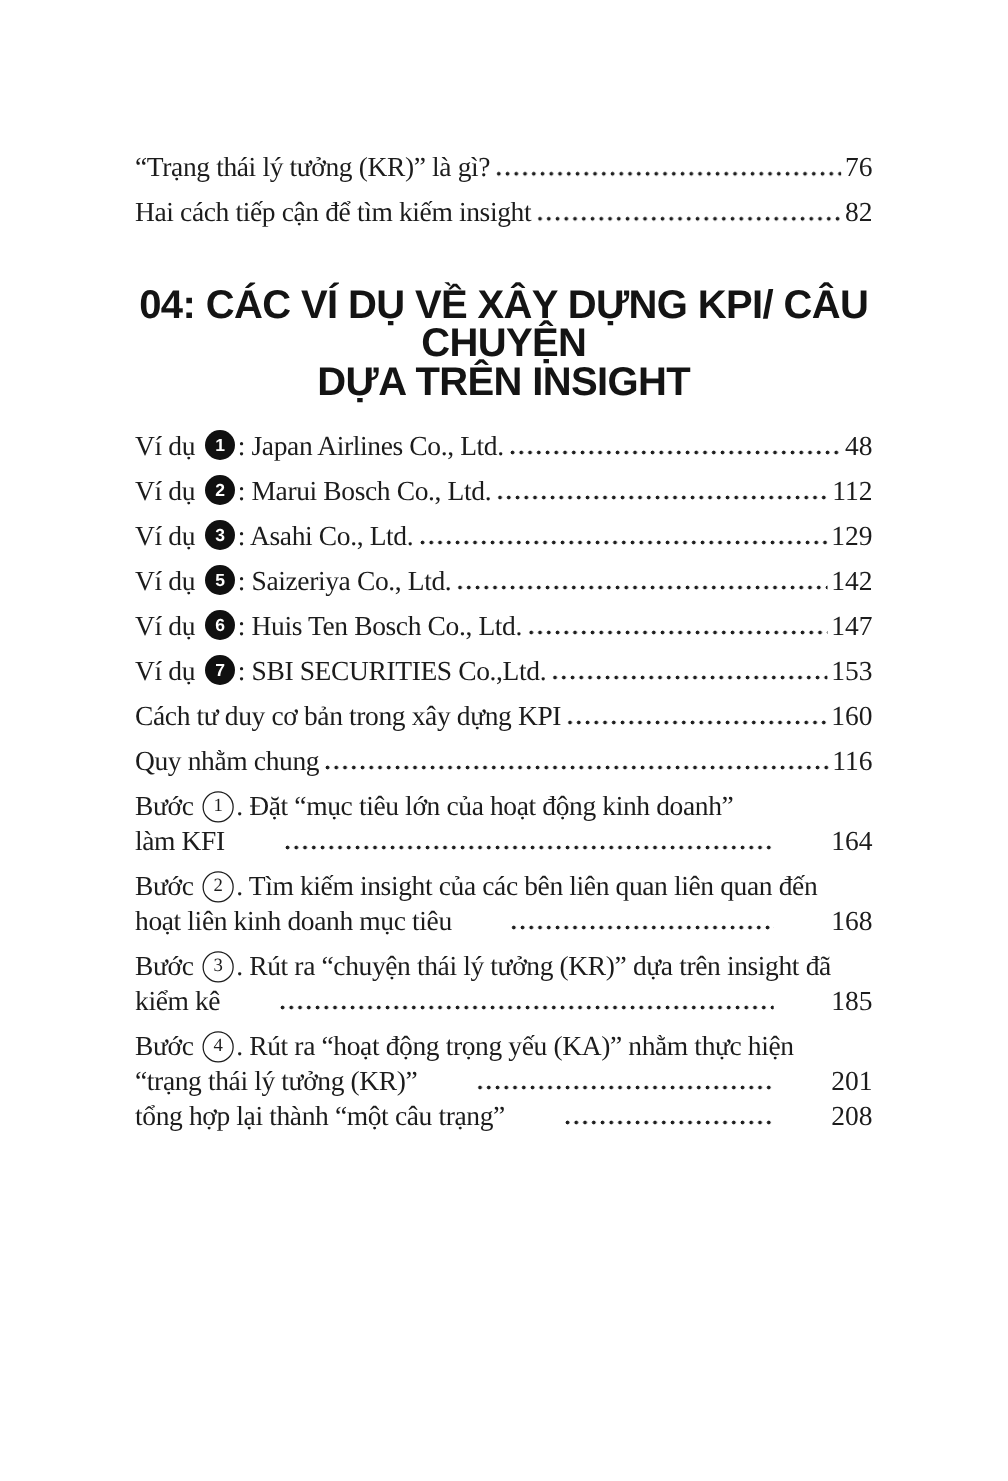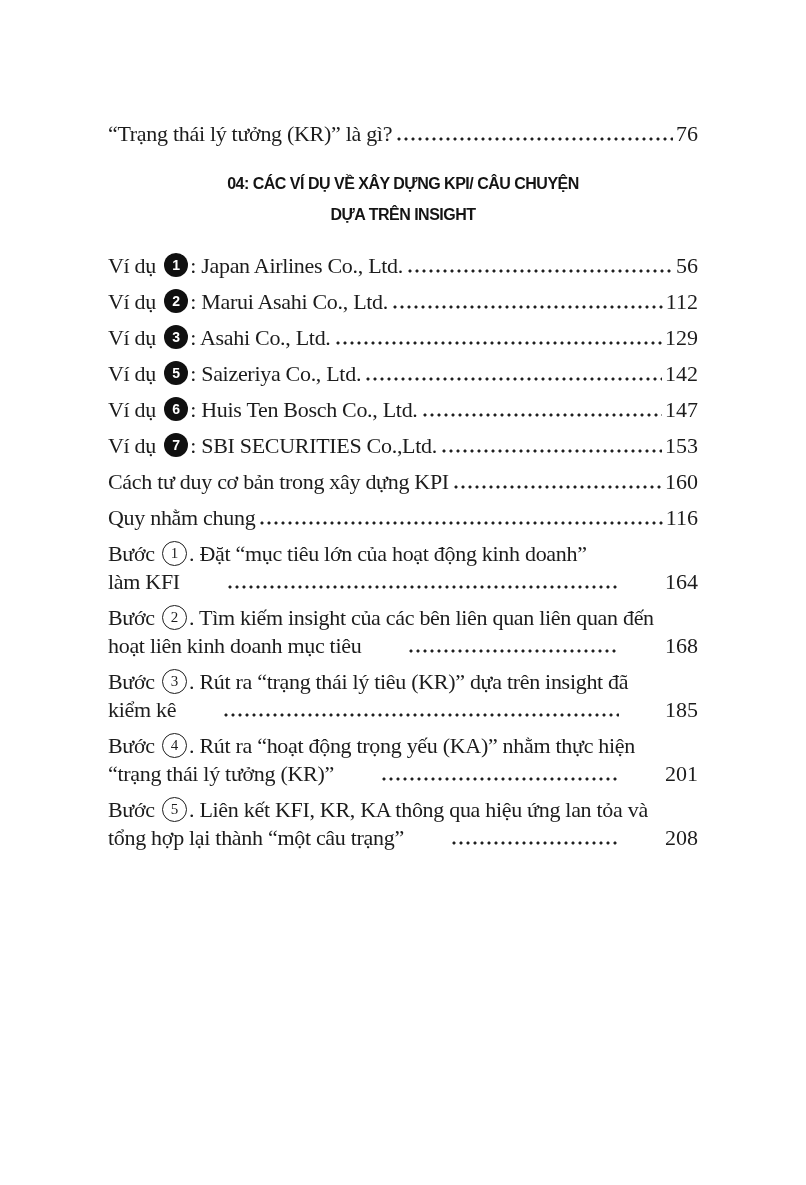--- a/index.html
+++ b/index.html
@@ -47,26 +47,26 @@
     background-repeat: repeat-x;
     background-position: left bottom;
   }
   .page-num {
     flex: 0 0 auto;
     letter-spacing: 0;
   }
   .heading {
     font-family: "Liberation Sans", sans-serif;
     font-weight: 700;
-    font-size: 16px;
+    font-size: 32px;
     line-height: 31px;
     letter-spacing: -0.5px;
     text-align: center;
     color: #141414;
-    margin: 20px 0 22px 0;
+    margin: 44px 0 22px 0;
   }
   .badge {
     display: inline-block;
     text-align: center;
     box-sizing: border-box;
     vertical-align: 3px;
   }
   .badge-filled {
     width: 24px;
     height: 24px;
@@ -97,31 +97,36 @@
 </head>
 <body>
 
 <div class="page">
   <div class="toc">
       <div class="row">
         <span class="entry-text"><span class="seg">“Trạng thái lý tưởng (KR)” là gì?</span></span>
         <span class="leader"></span>
         <span class="page-num">76</span>
       </div>
+      <div class="row">
+        <span class="entry-text"><span class="seg">Hai cách tiếp cận để tìm kiếm insight</span></span>
+        <span class="leader"></span>
+        <span class="page-num">82</span>
+      </div>
       <div class="heading">
         <div class="heading-line">04: CÁC VÍ DỤ VỀ XÂY DỰNG KPI/ CÂU CHUYỆN</div>
         <div class="heading-line">DỰA TRÊN INSIGHT</div>
       </div>
       <div class="row">
         <span class="entry-text"><span class="seg">Ví dụ </span><span class="badge badge-filled">1</span><span class="seg">: Japan Airlines Co., Ltd.</span></span>
         <span class="leader"></span>
-        <span class="page-num">56</span>
+        <span class="page-num">48</span>
       </div>
       <div class="row">
-        <span class="entry-text"><span class="seg">Ví dụ </span><span class="badge badge-filled">2</span><span class="seg">: Marui Asahi Co., Ltd.</span></span>
+        <span class="entry-text"><span class="seg">Ví dụ </span><span class="badge badge-filled">2</span><span class="seg">: Marui Bosch Co., Ltd.</span></span>
         <span class="leader"></span>
         <span class="page-num">112</span>
       </div>
       <div class="row">
         <span class="entry-text"><span class="seg">Ví dụ </span><span class="badge badge-filled">3</span><span class="seg">: Asahi Co., Ltd.</span></span>
         <span class="leader"></span>
         <span class="page-num">129</span>
       </div>
       <div class="row">
         <span class="entry-text"><span class="seg">Ví dụ </span><span class="badge badge-filled">5</span><span class="seg">: Saizeriya Co., Ltd.</span></span>
@@ -158,37 +163,34 @@
       </div>
       <div class="row">
         <span class="entry-text"><span class="seg">Bước </span><span class="badge badge-outline">2</span><span class="seg">. Tìm kiếm insight của các bên liên quan liên quan đến</span></span>
       </div>
       <div class="row cont">
         <span class="entry-text"><span class="seg">hoạt liên kinh doanh mục tiêu</span></span>
         <span class="leader"></span>
         <span class="page-num">168</span>
       </div>
       <div class="row">
-        <span class="entry-text"><span class="seg">Bước </span><span class="badge badge-outline">3</span><span class="seg">. Rút ra “trạng thái lý tiêu (KR)” dựa trên insight đã</span></span>
+        <span class="entry-text"><span class="seg">Bước </span><span class="badge badge-outline">3</span><span class="seg">. Rút ra “chuyện thái lý tưởng (KR)” dựa trên insight đã</span></span>
       </div>
       <div class="row cont">
         <span class="entry-text"><span class="seg">kiểm kê</span></span>
         <span class="leader"></span>
         <span class="page-num">185</span>
       </div>
       <div class="row">
         <span class="entry-text"><span class="seg">Bước </span><span class="badge badge-outline">4</span><span class="seg">. Rút ra “hoạt động trọng yếu (KA)” nhằm thực hiện</span></span>
       </div>
       <div class="row cont">
         <span class="entry-text"><span class="seg">“trạng thái lý tưởng (KR)”</span></span>
         <span class="leader"></span>
         <span class="page-num">201</span>
       </div>
-      <div class="row">
-        <span class="entry-text"><span class="seg">Bước </span><span class="badge badge-outline">5</span><span class="seg">. Liên kết KFI, KR, KA thông qua hiệu ứng lan tỏa và</span></span>
-      </div>
       <div class="row cont">
         <span class="entry-text"><span class="seg">tổng hợp lại thành “một câu trạng”</span></span>
         <span class="leader"></span>
         <span class="page-num">208</span>
       </div>
     </div>
 </div>
 
 </body></html>

